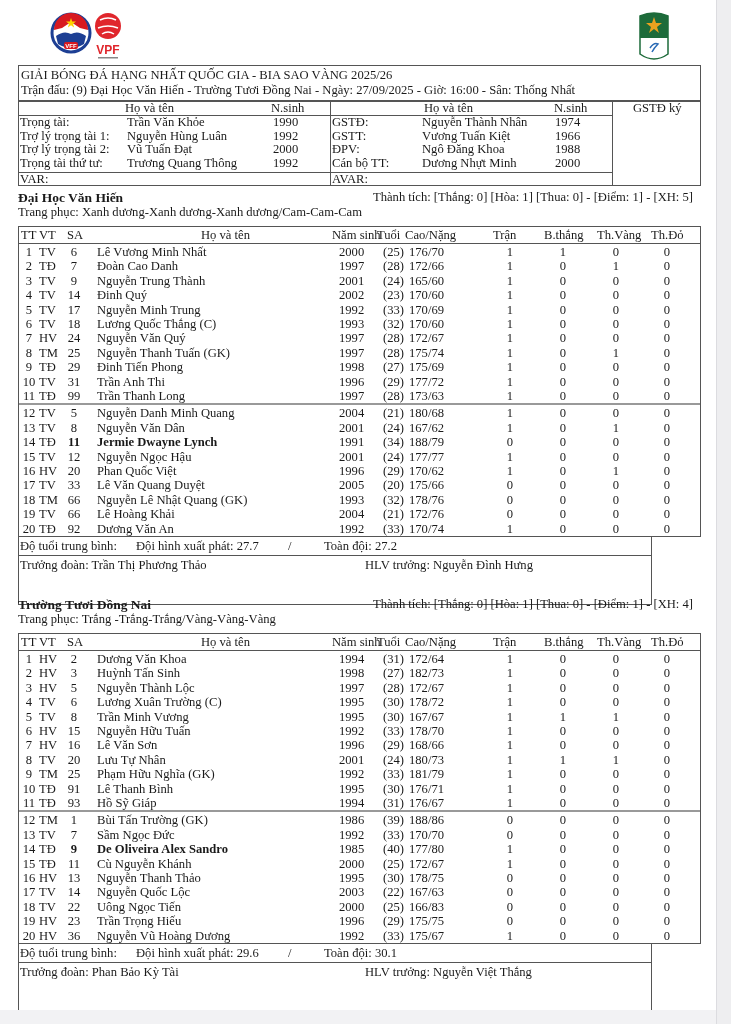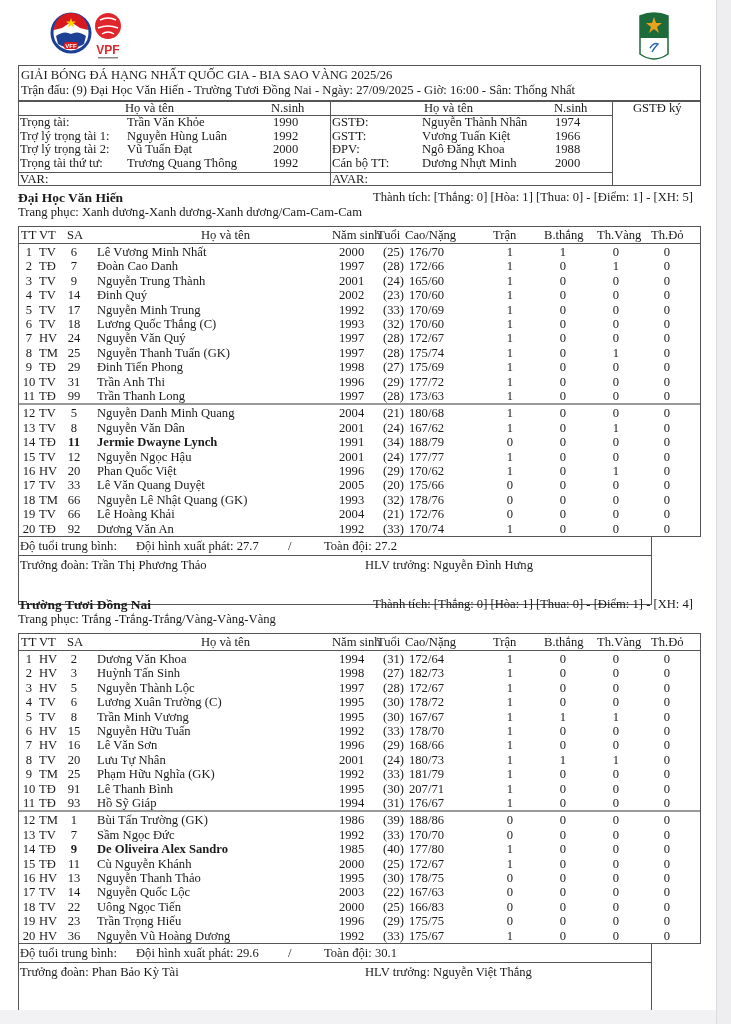--- a/index.html
+++ b/index.html
@@ -543,21 +543,21 @@
           <span class="c" style="left:591px;width:12px;text-align:center;">0</span>
           <span class="c" style="left:642px;width:12px;text-align:center;">0</span>
         </div>
         <div class="row" style="top:147.6px;">
           <span class="c" style="left:2px;width:16px;text-align:center;">10</span>
           <span class="c" style="left:20px;">TĐ</span>
           <span class="c sa" style="left:46px;width:18px;text-align:center;">91</span>
           <span class="c nm" style="left:78px;">Lê Thanh Bình</span>
           <span class="c" style="left:320px;">1995</span>
           <span class="c" style="left:364px;">(30)</span>
-          <span class="c" style="left:390px;">207/71</span>
+          <span class="c" style="left:390px;">176/71</span>
           <span class="c" style="left:485px;width:12px;text-align:center;">1</span>
           <span class="c" style="left:538px;width:12px;text-align:center;">0</span>
           <span class="c" style="left:591px;width:12px;text-align:center;">0</span>
           <span class="c" style="left:642px;width:12px;text-align:center;">0</span>
         </div>
         <div class="row" style="top:162px;">
           <span class="c" style="left:2px;width:16px;text-align:center;">11</span>
           <span class="c" style="left:20px;">TĐ</span>
           <span class="c sa" style="left:46px;width:18px;text-align:center;">93</span>
           <span class="c nm" style="left:78px;">Hồ Sỹ Giáp</span>

